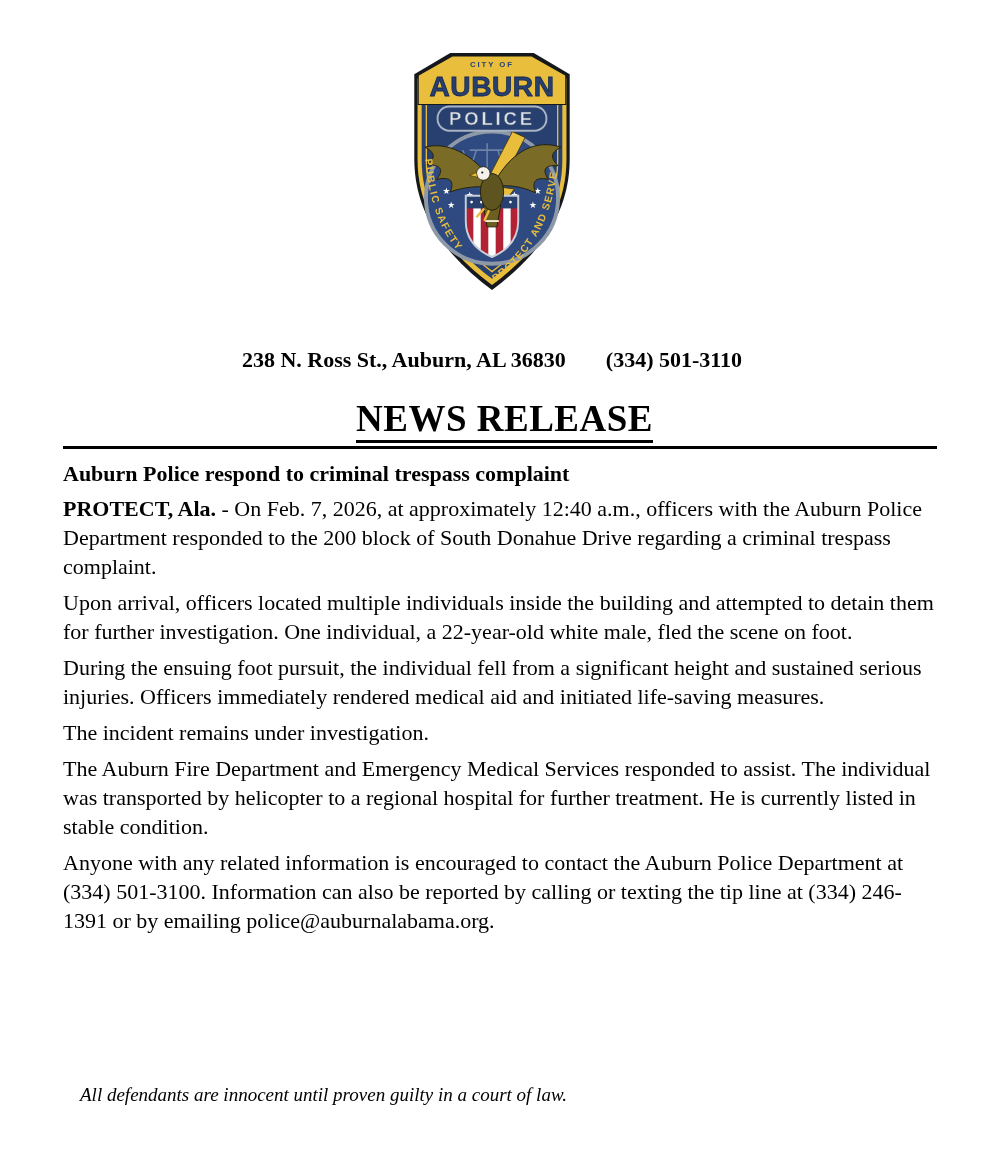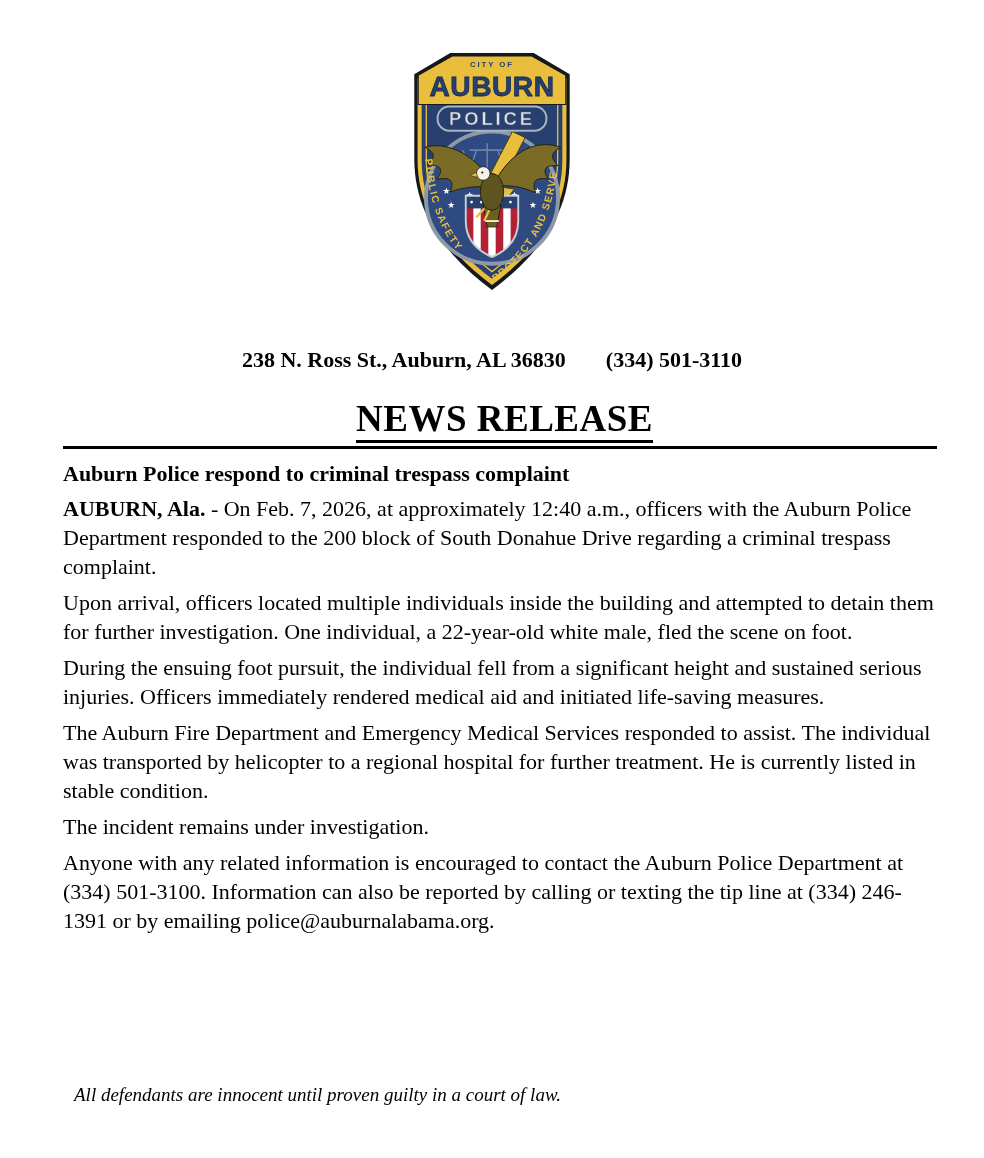--- a/index.html
+++ b/index.html
@@ -54,21 +54,21 @@
     line-height:26px;
   }
   .para{
     margin-top:7px;
     font-size:22px;
     line-height:29px;
   }
   .para .lead{font-weight:bold;}
   .footer-note{
     position:absolute;
-    left:74px;
+    left:80px;
     top:1083px;
     font-style:italic;
     font-size:19px;
     line-height:23px;
   }
   .badge-sans{font-family:"Liberation Sans","DejaVu Sans",sans-serif;}
 </style>
 </head>
 <body>
 
@@ -174,28 +174,28 @@
 
   <div class="title-row">
     <span class="news-title">NEWS RELEASE</span>
   </div>
 
   <div class="content">
     <div class="thick-rule"></div>
 
     <div class="headline">Auburn Police respond to criminal trespass complaint</div>
 
-    <div class="para"><span class="lead">AUBURN, Ala.</span><span> - On Feb. 7, 2026, at approximately 12:40 a.m., officers with the Auburn Police Department responded to the 200 block of South Donahue Drive regarding a criminal trespass complaint.</span></div>
+    <div class="para"><span class="lead">PROTECT, Ala.</span><span> - On Feb. 7, 2026, at approximately 12:40 a.m., officers with the Auburn Police Department responded to the 200 block of South Donahue Drive regarding a criminal trespass complaint.</span></div>
 
     <div class="para"><span>Upon arrival, officers located multiple individuals inside the building and attempted to detain them for further investigation. One individual, a 22-year-old white male, fled the scene on foot.</span></div>
 
     <div class="para"><span>During the ensuing foot pursuit, the individual fell from a significant height and sustained serious injuries. Officers immediately rendered medical aid and initiated life-saving measures.</span></div>
 
+    <div class="para"><span>The incident remains under investigation.</span></div>
+
     <div class="para"><span>The Auburn Fire Department and Emergency Medical Services responded to assist. The individual was transported by helicopter to a regional hospital for further treatment. He is currently listed in stable condition.</span></div>
 
-    <div class="para"><span>The incident remains under investigation.</span></div>
-
     <div class="para"><span>Anyone with any related information is encouraged to contact the Auburn Police Department at (334) 501-3100. Information can also be reported by calling or texting the tip line at (334) 246-1391 or by emailing police@auburnalabama.org.</span></div>
   </div>
 
   <div class="footer-note">All defendants are innocent until proven guilty in a court of law.</div>
 
 </div>
 
 </body></html>

